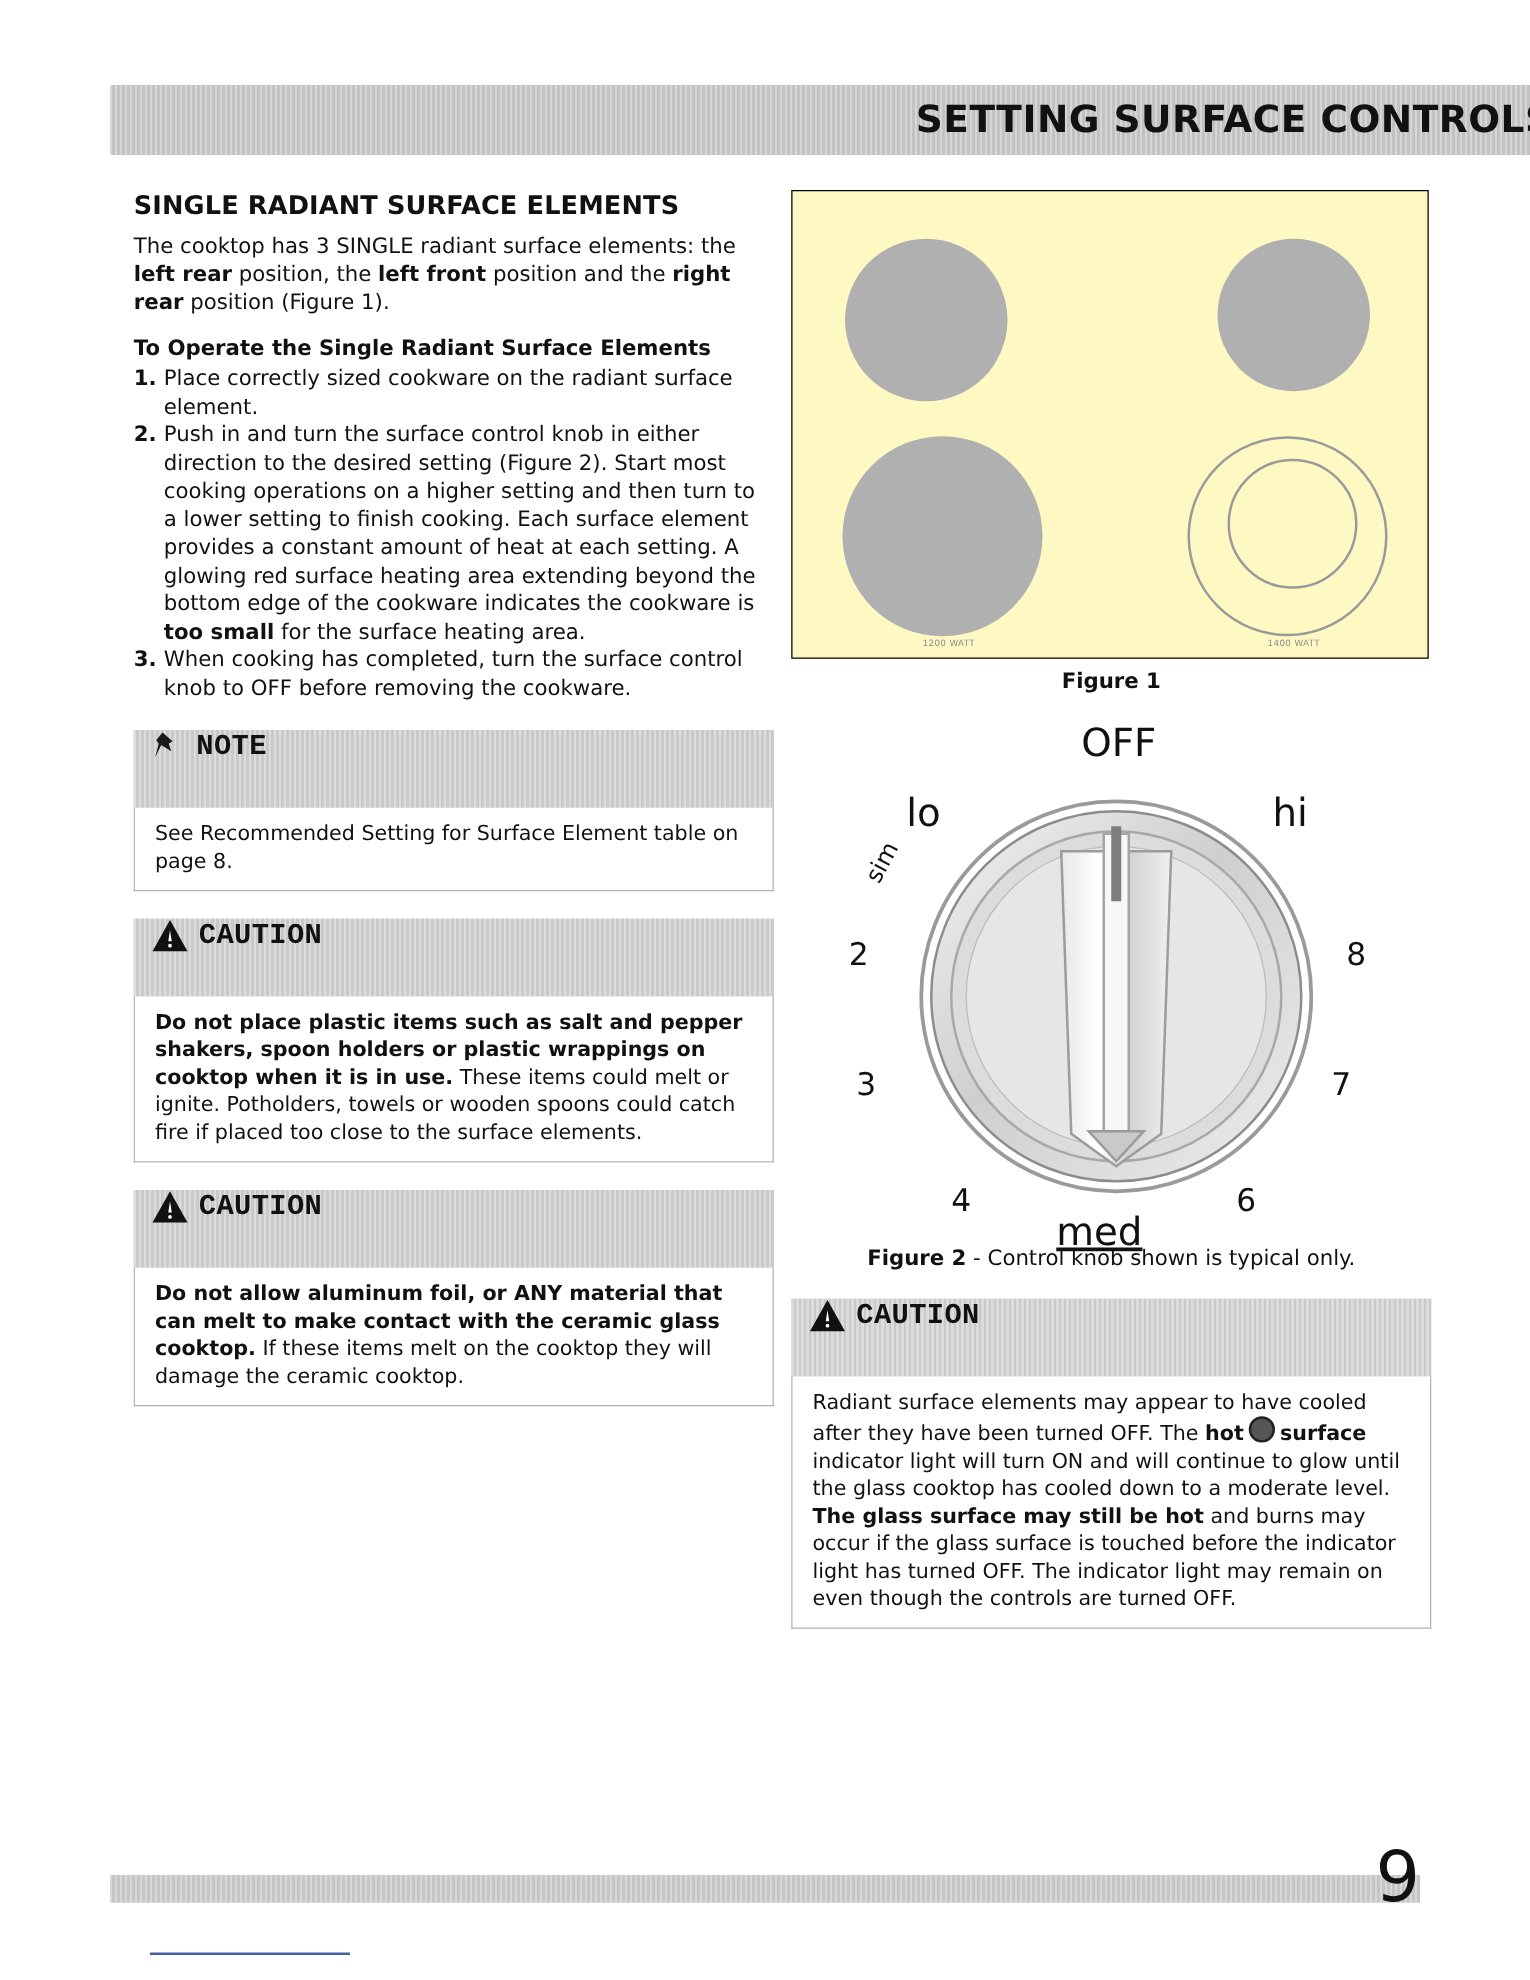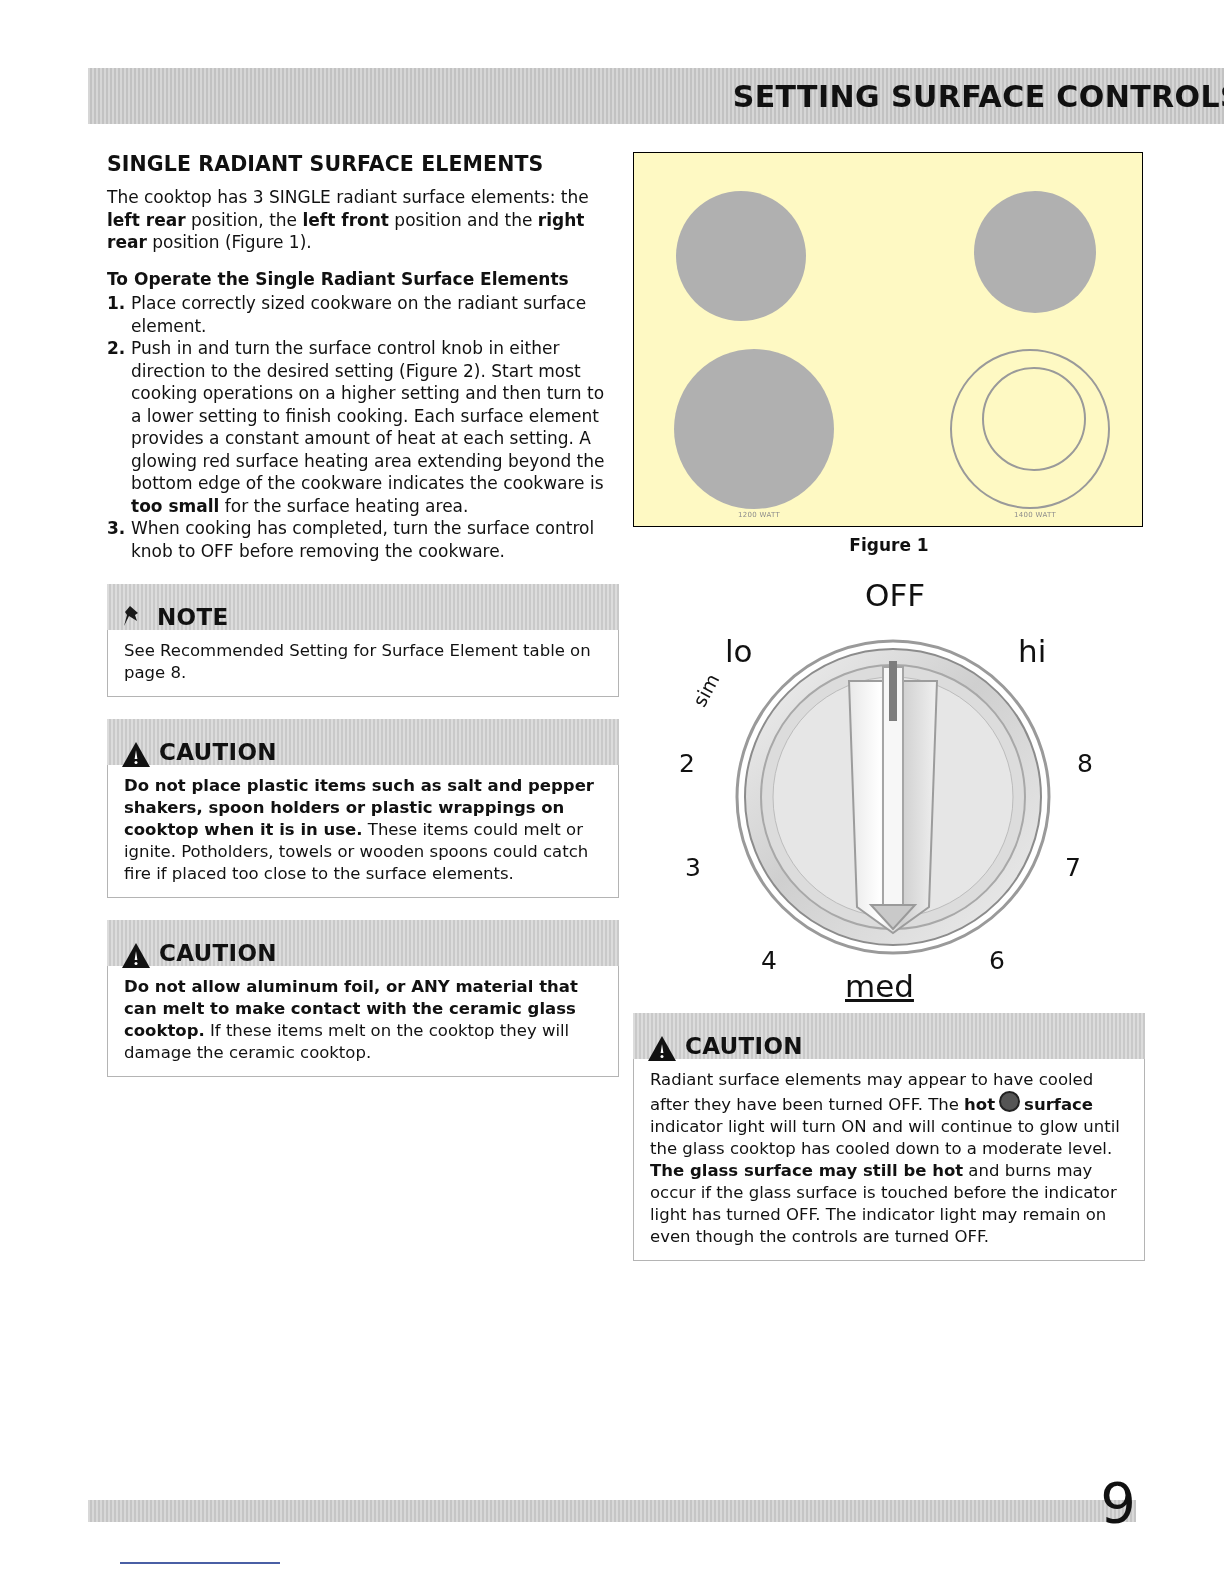--- a/index.html
+++ b/index.html
@@ -89,28 +89,29 @@
   }
   b { font-weight: bold; }
 
   
   .callout {
     position: relative;
     width: 512px;
     margin-top: 22px;
   }
   .callout-head {
-    height: 46px;
+    height: 62px;
     background:
       repeating-linear-gradient(90deg, #dcdcdc 0px, #dcdcdc 2px, #c9c9c9 2px, #c9c9c9 4px),
       #d2d2d2;
     display: flex;
-    align-items: flex-end;
+    align-items: flex-start;
     padding-left: 14px;
     box-sizing: border-box;
+    font-family: Liberation Mono, monospace;
   }
   .callout-head .label {
     font-size: 23px;
     font-weight: bold;
     letter-spacing: 0.3px;
     margin-left: 12px;
   }
   .callout-body {
     border: 1px solid #b4b4b4;
     border-top: none;
@@ -350,20 +351,21 @@
         <circle cx="160" cy="160" r="148" fill="url(#knobG)" stroke="#8c8c8c" stroke-width="2"></circle>
         <circle cx="160" cy="160" r="132" fill="#dcdcdc" stroke="#a8a8a8" stroke-width="2"></circle>
         <circle cx="160" cy="160" r="120" fill="#e6e6e6" stroke="#bcbcbc" stroke-width="1"></circle>
         <path d="M116 44 L204 44 L196 270 L160 296 L124 270 Z" fill="url(#gripG)" stroke="#9c9c9c" stroke-width="2"></path>
         <rect x="150" y="30" width="20" height="240" fill="#f7f7f7" stroke="#a5a5a5" stroke-width="2"></rect>
         <rect x="156" y="24" width="8" height="60" fill="#7d7d7d"></rect>
         <path d="M138 268 L182 268 L160 292 Z" fill="#c9c9c9" stroke="#9a9a9a" stroke-width="2"></path>
       </svg>
     </div>
 
+    <div class="fig2-caption"><span class="lead">Figure 2</span><span> - Control knob shown is typical only.</span></div>
 
     <div class="callout">
       <div class="callout-head">
         <span class="tri-icon">
           <svg width="30" height="27" viewBox="0 0 30 27">
             <path d="M15 1 L29 26 L1 26 Z" fill="#111"></path>
             <path d="M15 9 L16.4 18 L13.6 18 Z" fill="#fff"></path>
             <circle cx="15" cy="21.5" r="1.5" fill="#fff"></circle>
           </svg>
         </span>

